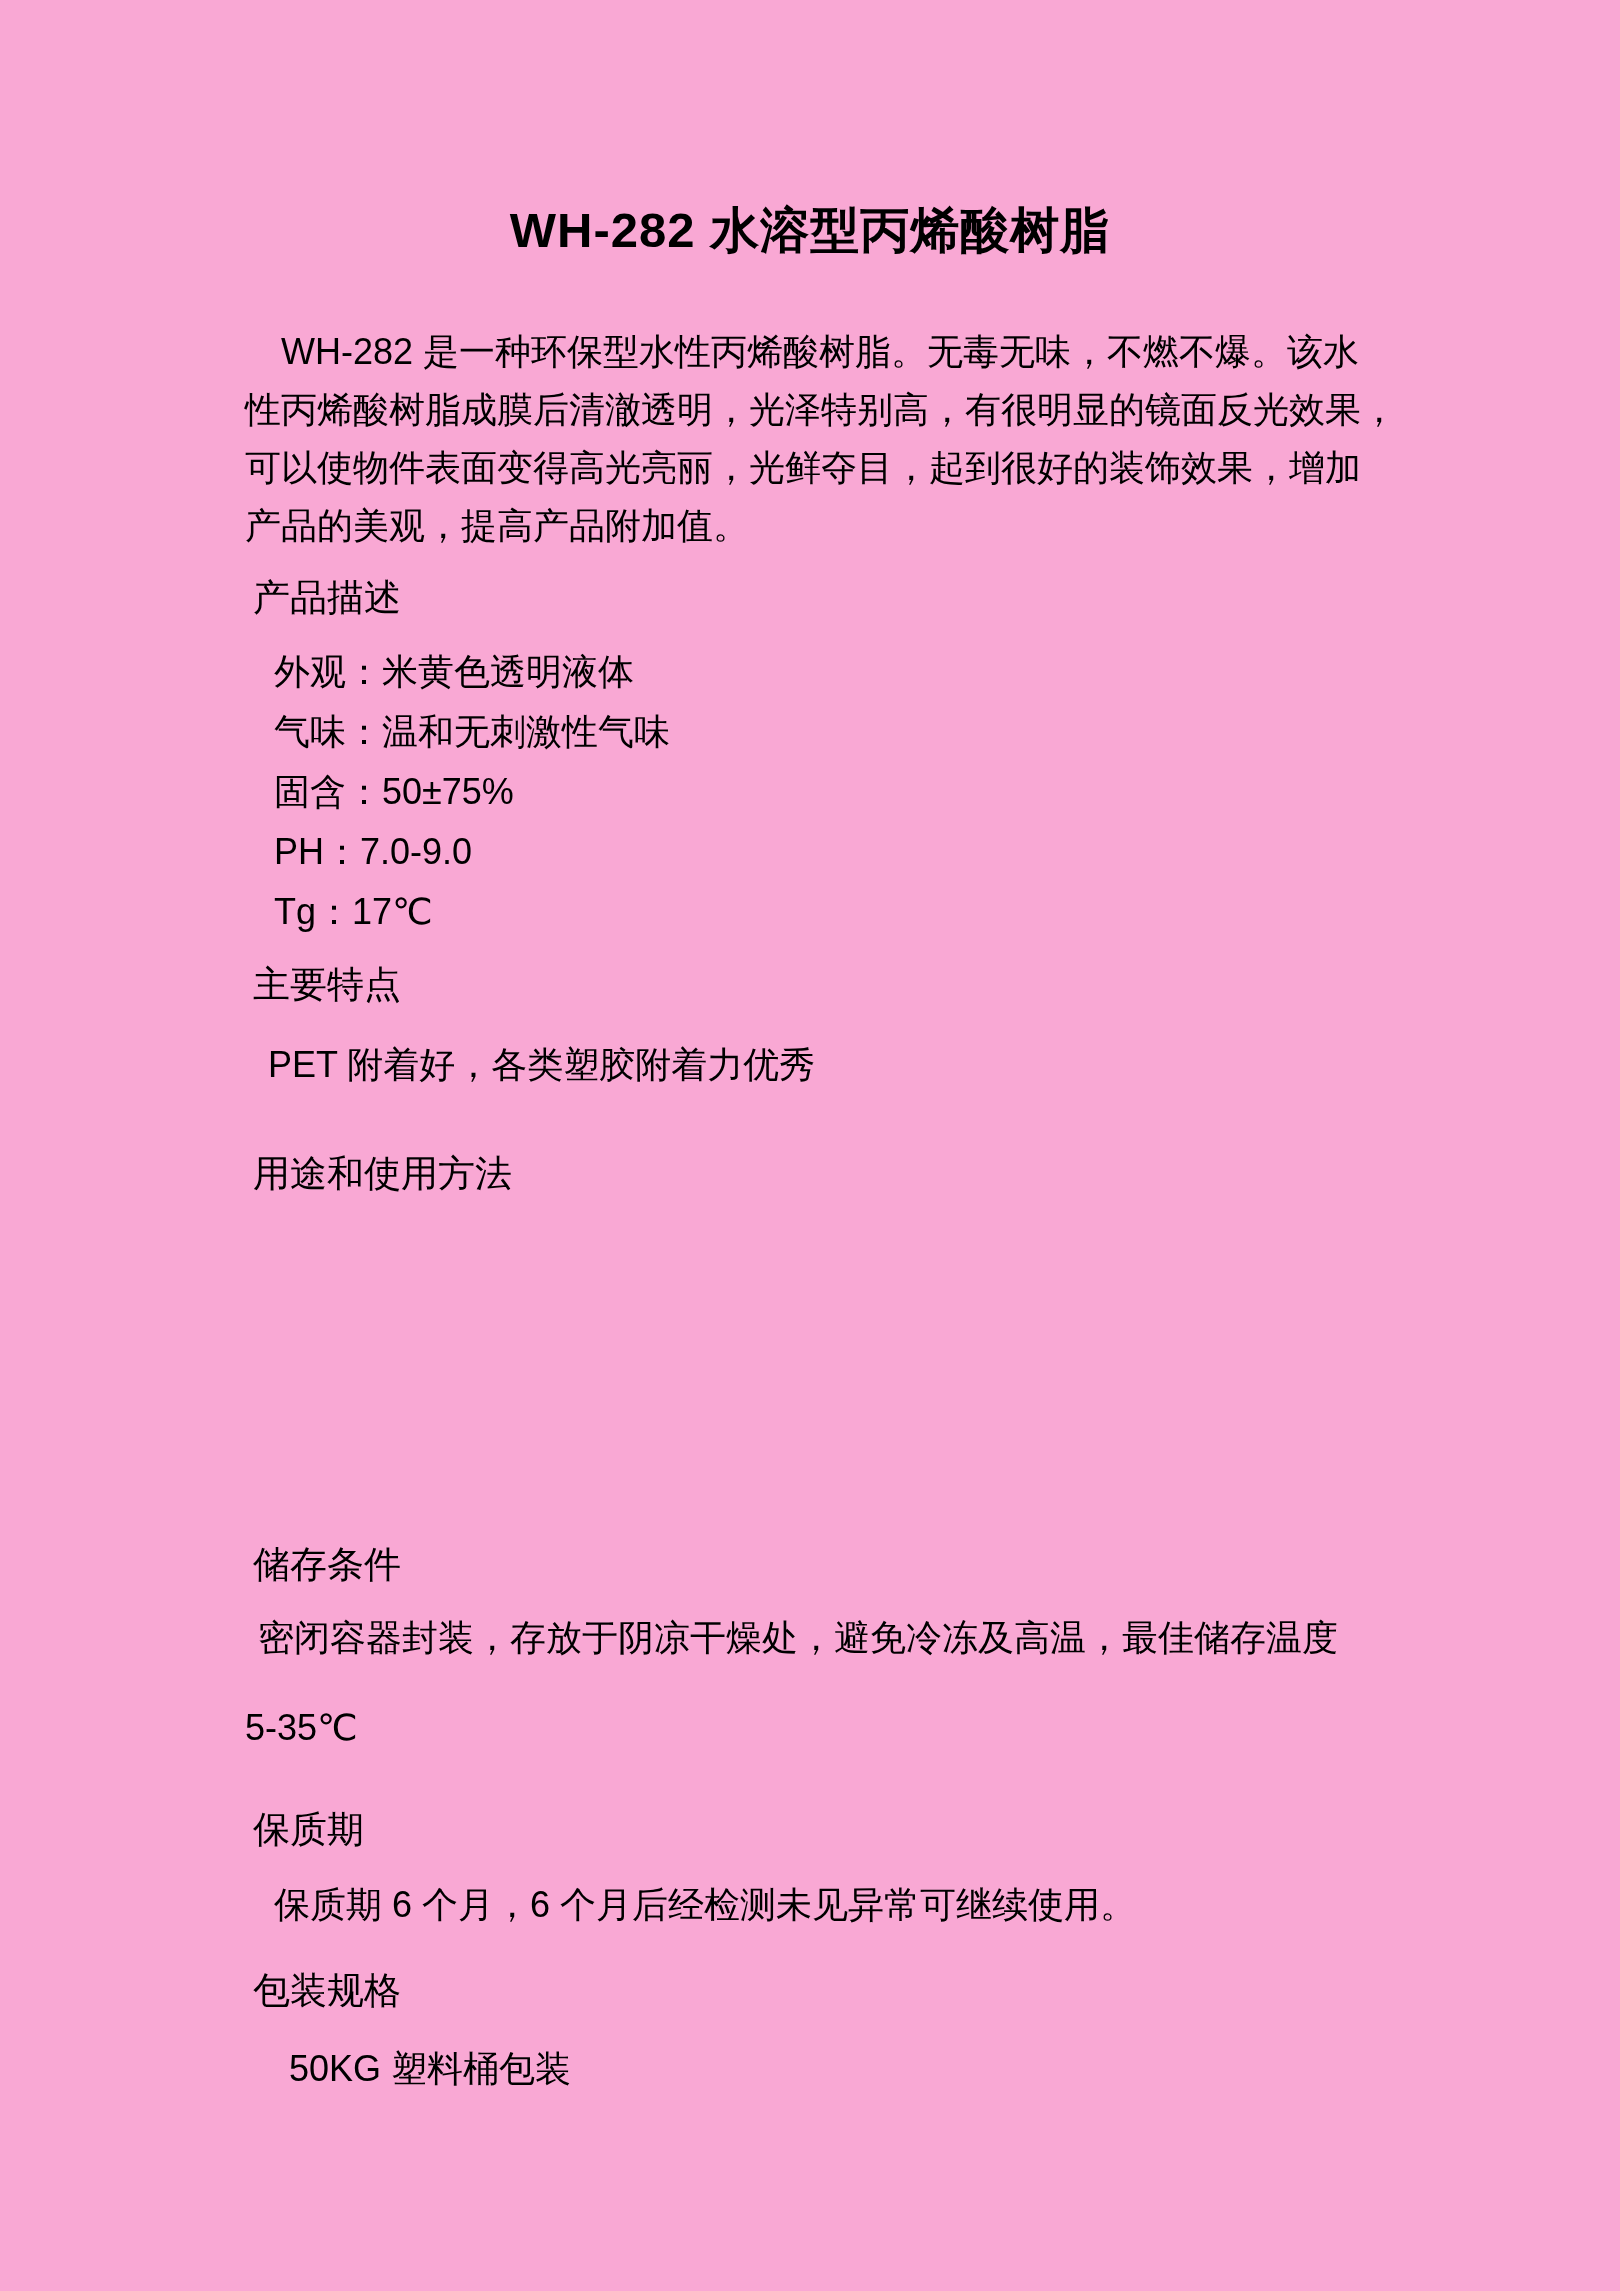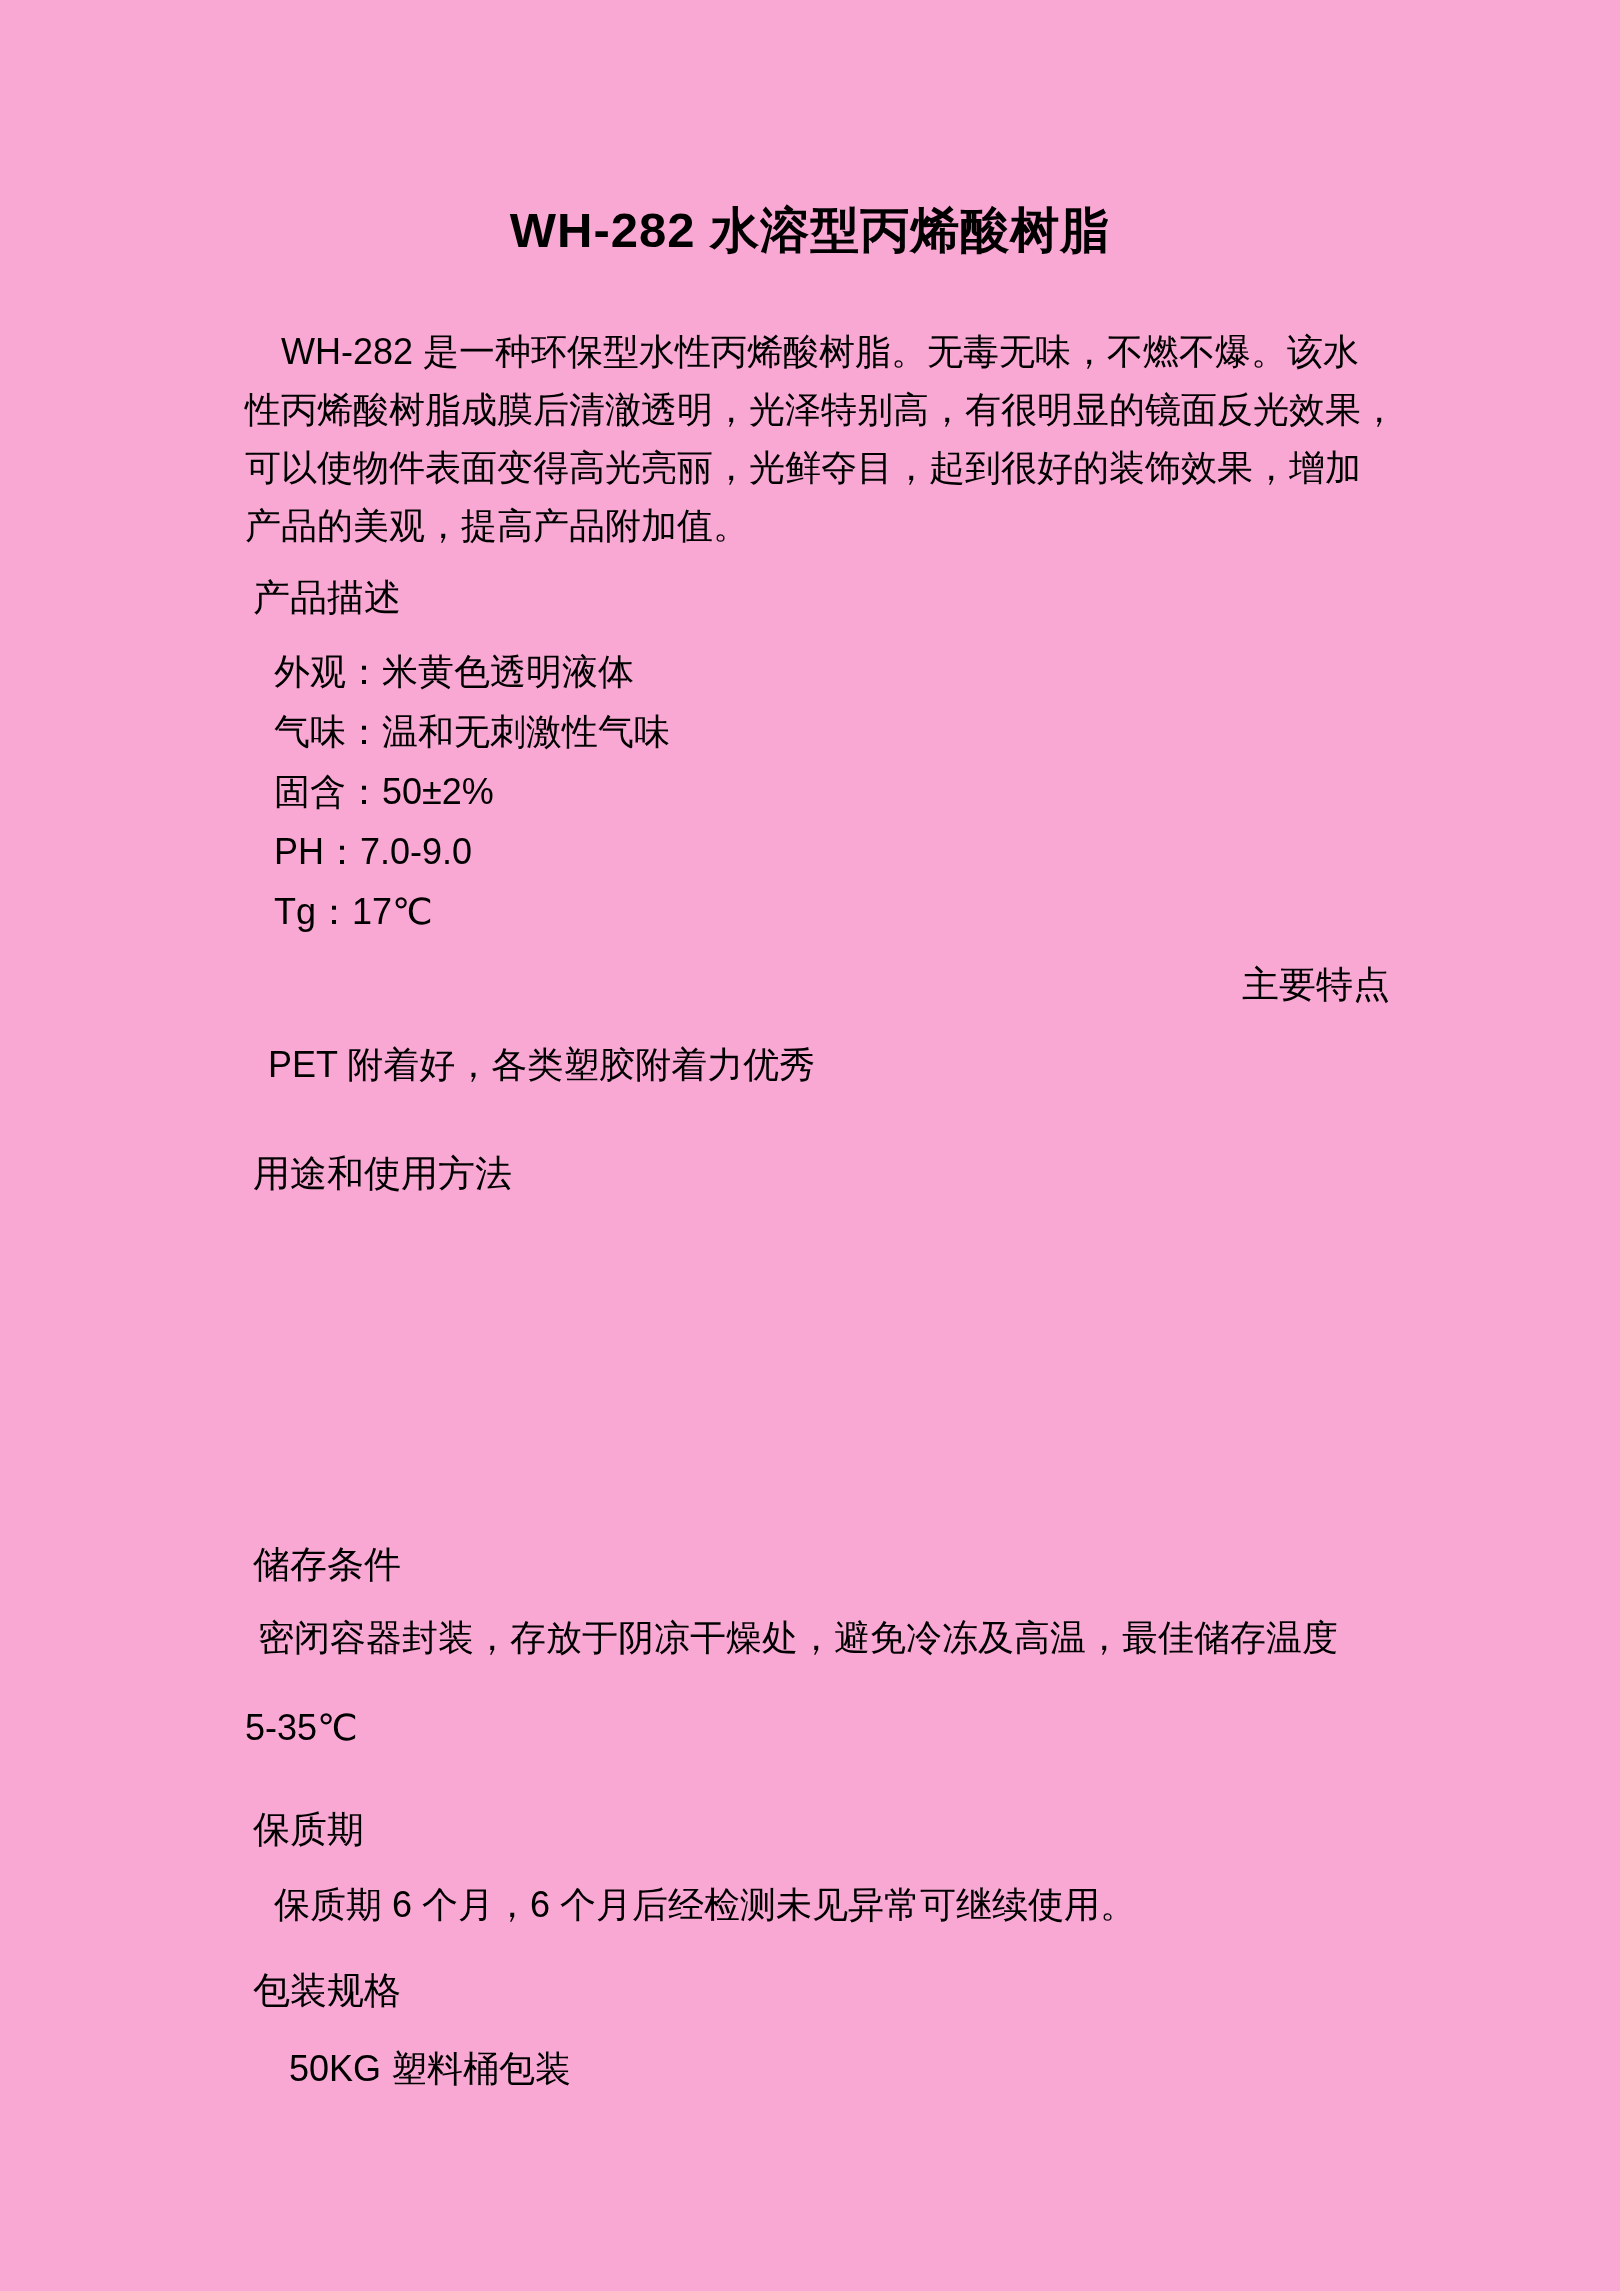--- a/index.html
+++ b/index.html
@@ -35,21 +35,21 @@
   }
 
   .intro { top: 323px; }
   .intro .iline { line-height: 58px; white-space: nowrap; }
   .intro .iline.first { padding-left: 36px; }
 
   .hd-description { top: 566px; }
   .desc-list { top: 642px; left: 274px; }
   .desc-list .dline { line-height: 60px; white-space: nowrap; }
 
-  .hd-features { top: 953px; text-align: right; }
+  .hd-features { top: 953px; }
   .feature-1 { top: 1041px; left: 268px; line-height: 47px; white-space: nowrap; }
   .feature-2 { top: 1124px; left: 274px; line-height: 47px; white-space: nowrap; }
 
   .hd-usage { top: 1142px; }
   .usage-list { top: 1287px; }
   .usage-list .uline { line-height: 57px; white-space: nowrap; }
 
   .hd-storage { top: 1533px; }
   .storage-1 { top: 1614px; left: 258px; line-height: 47px; white-space: nowrap; }
   .storage-2 { top: 1704px; line-height: 47px; white-space: nowrap; }
@@ -71,21 +71,21 @@
     <div class="iline first">WH-282 是一种环保型水性丙烯酸树脂。无毒无味，不燃不爆。该水</div>
     <div class="iline">性丙烯酸树脂成膜后清澈透明，光泽特别高，有很明显的镜面反光效果，</div>
     <div class="iline">可以使物件表面变得高光亮丽，光鲜夺目，起到很好的装饰效果，增加</div>
     <div class="iline">产品的美观，提高产品附加值。</div>
   </div>
 
   <h2 class="abs heading hd-description">产品描述</h2>
   <div class="abs desc-list body-text">
     <div class="dline">外观：米黄色透明液体</div>
     <div class="dline">气味：温和无刺激性气味</div>
-    <div class="dline">固含：50±2%</div>
+    <div class="dline">固含：50±75%</div>
     <div class="dline">PH：7.0-9.0</div>
     <div class="dline">Tg：17℃</div>
   </div>
 
   <h2 class="abs heading hd-features">主要特点</h2>
   <div class="abs feature-1 body-text">PET 附着好，各类塑胶附着力优秀</div>
 
   <h2 class="abs heading hd-usage">用途和使用方法</h2>
 
   <h2 class="abs heading hd-storage">储存条件</h2>

